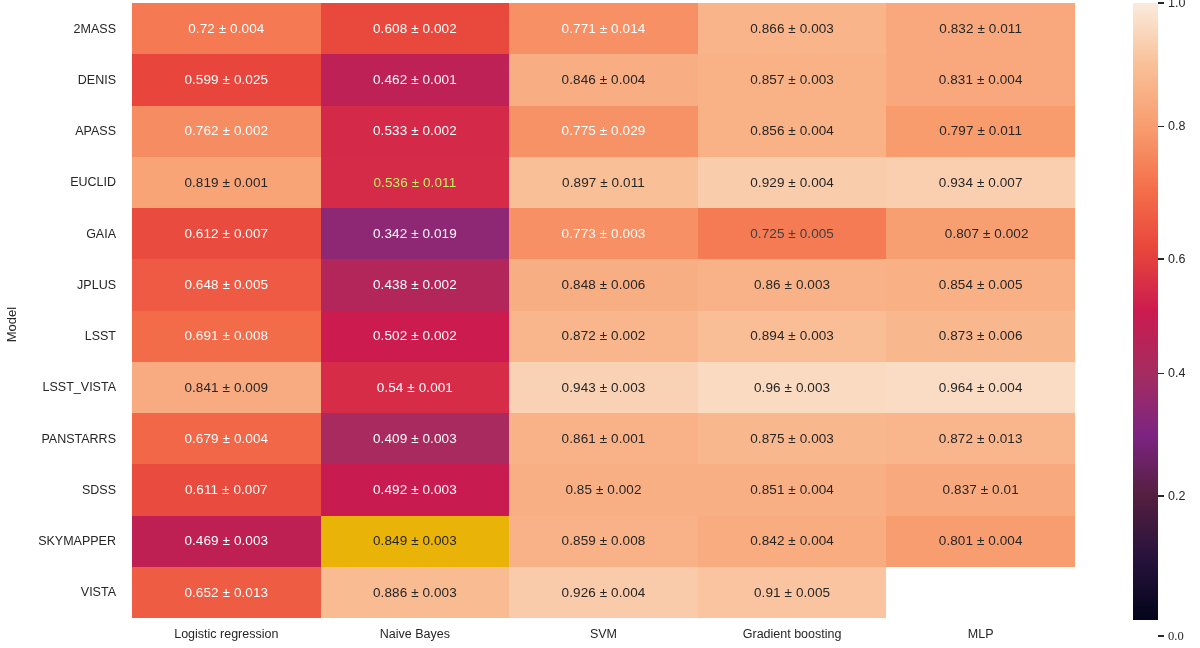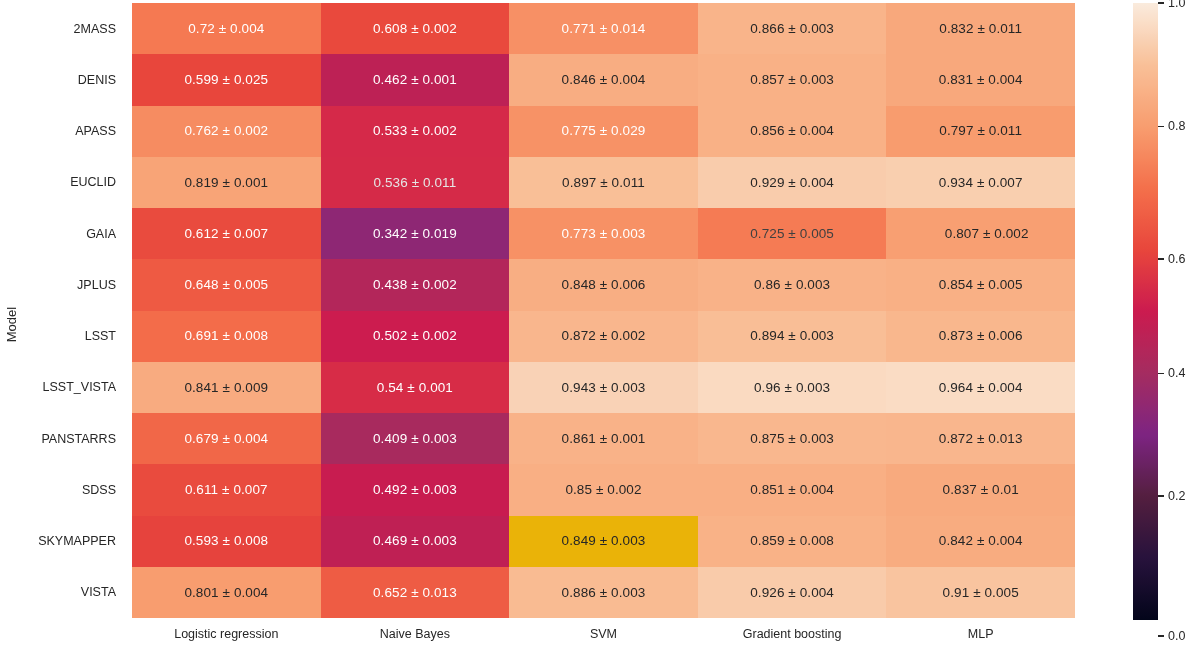--- a/index.html
+++ b/index.html
@@ -167,21 +167,21 @@
       <div class="cell" style="background: rgb(189, 33, 85); color: rgb(255, 255, 255);">0.462 ± 0.001</div>
       <div class="cell" style="background: rgb(248, 173, 130); color: rgb(38, 38, 38);">0.846 ± 0.004</div>
       <div class="cell" style="background: rgb(249, 177, 134); color: rgb(38, 38, 38);">0.857 ± 0.003</div>
       <div class="cell" style="background: rgb(248, 168, 124); color: rgb(38, 38, 38);">0.831 ± 0.004</div>
       <div class="cell" style="background: rgb(246, 140, 97); color: rgb(255, 255, 255);">0.762 ± 0.002</div>
       <div class="cell" style="background: rgb(213, 41, 73); color: rgb(255, 255, 255);">0.533 ± 0.002</div>
       <div class="cell" style="background: rgb(247, 146, 102); color: rgb(255, 255, 255);">0.775 ± 0.029</div>
       <div class="cell" style="background: rgb(249, 177, 134); color: rgb(38, 38, 38);">0.856 ± 0.004</div>
       <div class="cell" style="background: rgb(248, 156, 110); color: rgb(38, 38, 38);">0.797 ± 0.011</div>
       <div class="cell" style="background: rgb(248, 164, 119); color: rgb(38, 38, 38);">0.819 ± 0.001</div>
-      <div class="cell" style="background: rgb(213, 42, 72); color: #e5e5e5; text-align: right;">0.536 ± 0.011</div>
+      <div class="cell" style="background: rgb(213, 42, 72); color: #bef264; text-align: right;">0.536 ± 0.011</div>
       <div class="cell" style="background: rgb(249, 191, 151); color: rgb(38, 38, 38);">0.897 ± 0.011</div>
       <div class="cell" style="background: rgb(249, 204, 172); color: rgb(38, 38, 38);">0.929 ± 0.004</div>
       <div class="cell" style="background: rgb(249, 207, 175); color: rgb(38, 38, 38);">0.934 ± 0.007</div>
       <div class="cell" style="background: rgb(233, 75, 62); color: rgb(255, 255, 255);">0.612 ± 0.007</div>
       <div class="cell" style="background: rgb(142, 39, 116); color: rgb(255, 255, 255);">0.342 ± 0.019</div>
       <div class="cell" style="background: rgb(247, 145, 101); color: rgb(255, 255, 255);">0.773 ± 0.003</div>
       <div class="cell" style="background: rgb(245, 123, 84); color: #404040;">0.725 ± 0.005</div>
       <div class="cell" style="background: rgb(248, 159, 114); color: rgb(38, 38, 38); padding-left: 12px;">0.807 ± 0.002</div>
       <div class="cell" style="background: rgb(238, 90, 67); color: rgb(255, 255, 255);">0.648 ± 0.005</div>
       <div class="cell" style="background: rgb(179, 38, 90); color: rgb(255, 255, 255);">0.438 ± 0.002</div>
@@ -201,21 +201,20 @@
       <div class="cell" style="background: rgb(241, 103, 72); color: rgb(255, 255, 255);">0.679 ± 0.004</div>
       <div class="cell" style="background: rgb(168, 42, 94); color: rgb(255, 255, 255);">0.409 ± 0.003</div>
       <div class="cell" style="background: rgb(249, 178, 136); color: rgb(38, 38, 38);">0.861 ± 0.001</div>
       <div class="cell" style="background: rgb(249, 183, 142); color: rgb(38, 38, 38);">0.875 ± 0.003</div>
       <div class="cell" style="background: rgb(249, 182, 141); color: rgb(38, 38, 38);">0.872 ± 0.013</div>
       <div class="cell" style="background: rgb(233, 75, 62); color: rgb(255, 255, 255);">0.611 ± 0.007</div>
       <div class="cell" style="background: rgb(200, 28, 80); color: rgb(255, 255, 255);">0.492 ± 0.003</div>
       <div class="cell" style="background: rgb(249, 175, 132); color: rgb(38, 38, 38);">0.85 ± 0.002</div>
       <div class="cell" style="background: rgb(249, 175, 132); color: rgb(38, 38, 38);">0.851 ± 0.004</div>
       <div class="cell" style="background: rgb(248, 170, 126); color: rgb(38, 38, 38);">0.837 ± 0.01</div>
-      <div class="cell" style="background: rgb(230, 67, 61); color: rgb(255, 255, 255);">0.593 ± 0.008</div>
       <div class="cell" style="background: rgb(191, 32, 84); color: rgb(255, 255, 255);">0.469 ± 0.003</div>
       <div class="cell" style="background: #eab308; color: rgb(38, 38, 38);">0.849 ± 0.003</div>
       <div class="cell" style="background: rgb(249, 178, 135); color: rgb(38, 38, 38);">0.859 ± 0.008</div>
       <div class="cell" style="background: rgb(248, 172, 128); color: rgb(38, 38, 38);">0.842 ± 0.004</div>
       <div class="cell" style="background: rgb(248, 157, 111); color: rgb(38, 38, 38);">0.801 ± 0.004</div>
       <div class="cell" style="background: rgb(238, 92, 68); color: rgb(255, 255, 255);">0.652 ± 0.013</div>
       <div class="cell" style="background: rgb(249, 187, 146); color: rgb(38, 38, 38);">0.886 ± 0.003</div>
       <div class="cell" style="background: rgb(249, 203, 170); color: rgb(38, 38, 38);">0.926 ± 0.004</div>
       <div class="cell" style="background: rgb(249, 196, 159); color: rgb(38, 38, 38);">0.91 ± 0.005</div>
     </div>
@@ -225,21 +224,21 @@
       <div class="xtick">Naive Bayes</div>
       <div class="xtick">SVM</div>
       <div class="xtick">Gradient boosting</div>
       <div class="xtick">MLP</div>
     </div>
 
   <div id="cbar">
     <div id="cbar-gradient" style="background: linear-gradient(rgb(250, 235, 221) 0%, rgb(250, 232, 216) 0.78%, rgb(250, 228, 210) 1.56%, rgb(250, 225, 205) 2.34%, rgb(250, 222, 199) 3.13%, rgb(250, 218, 194) 3.91%, rgb(250, 215, 189) 4.69%, rgb(249, 211, 183) 5.47%, rgb(249, 208, 178) 6.25%, rgb(249, 205, 172) 7.03%, rgb(249, 201, 167) 7.81%, rgb(249, 198, 162) 8.59%, rgb(249, 195, 156) 9.38%, rgb(249, 191, 151) 10.16%, rgb(249, 189, 148) 10.94%, rgb(249, 186, 145) 11.72%, rgb(249, 183, 142) 12.5%, rgb(249, 181, 139) 13.28%, rgb(249, 178, 135) 14.06%, rgb(249, 175, 132) 14.84%, rgb(248, 172, 129) 15.63%, rgb(248, 170, 126) 16.41%, rgb(248, 167, 123) 17.19%, rgb(248, 164, 119) 17.97%, rgb(248, 161, 116) 18.75%, rgb(248, 159, 113) 19.53%, rgb(248, 156, 110) 20.31%, rgb(248, 152, 107) 21.09%, rgb(247, 149, 104) 21.88%, rgb(247, 145, 101) 22.66%, rgb(247, 142, 99) 23.44%, rgb(246, 138, 96) 24.22%, rgb(246, 135, 93) 25%, rgb(246, 131, 90) 25.78%, rgb(245, 127, 87) 26.56%, rgb(245, 124, 85) 27.34%, rgb(245, 120, 82) 28.13%, rgb(244, 117, 79) 28.91%, rgb(244, 113, 76) 29.69%, rgb(243, 110, 74) 30.47%, rgb(243, 107, 73) 31.25%, rgb(242, 103, 72) 32.03%, rgb(241, 100, 71) 32.81%, rgb(240, 97, 70) 33.59%, rgb(239, 94, 68) 34.38%, rgb(238, 90, 67) 35.16%, rgb(237, 87, 66) 35.94%, rgb(236, 84, 65) 36.72%, rgb(235, 81, 64) 37.5%, rgb(234, 77, 63) 38.28%, rgb(233, 74, 61) 39.06%, rgb(232, 71, 60) 39.84%, rgb(230, 67, 61) 40.63%, rgb(228, 64, 63) 41.41%, rgb(226, 61, 64) 42.19%, rgb(223, 57, 66) 42.97%, rgb(221, 54, 67) 43.75%, rgb(219, 51, 69) 44.53%, rgb(217, 47, 70) 45.31%, rgb(214, 44, 72) 46.09%, rgb(212, 40, 73) 46.88%, rgb(210, 37, 75) 47.66%, rgb(208, 34, 76) 48.44%, rgb(205, 30, 78) 49.22%, rgb(203, 27, 79) 50%, rgb(200, 28, 80) 50.78%, rgb(197, 30, 82) 51.56%, rgb(194, 31, 83) 52.34%, rgb(191, 32, 84) 53.13%, rgb(188, 34, 86) 53.91%, rgb(185, 35, 87) 54.69%, rgb(182, 36, 88) 55.47%, rgb(179, 38, 90) 56.25%, rgb(176, 39, 91) 57.03%, rgb(173, 40, 92) 57.81%, rgb(170, 42, 94) 58.59%, rgb(167, 43, 95) 59.38%, rgb(164, 44, 97) 60.16%, rgb(161, 43, 99) 60.94%, rgb(158, 43, 102) 61.72%, rgb(155, 42, 105) 62.5%, rgb(152, 41, 107) 63.28%, rgb(149, 41, 110) 64.06%, rgb(146, 40, 112) 64.84%, rgb(143, 40, 115) 65.63%, rgb(139, 39, 118) 66.41%, rgb(136, 38, 120) 67.19%, rgb(133, 38, 123) 67.97%, rgb(130, 37, 126) 68.75%, rgb(127, 36, 128) 69.53%, rgb(124, 36, 128) 70.31%, rgb(121, 35, 123) 71.09%, rgb(117, 35, 117) 71.88%, rgb(114, 35, 112) 72.66%, rgb(111, 34, 107) 73.44%, rgb(108, 34, 102) 74.22%, rgb(105, 34, 97) 75%, rgb(101, 33, 91) 75.78%, rgb(98, 33, 86) 76.56%, rgb(95, 32, 81) 77.34%, rgb(92, 32, 76) 78.13%, rgb(88, 32, 70) 78.91%, rgb(85, 31, 65) 79.69%, rgb(82, 30, 63) 80.47%, rgb(78, 29, 63) 81.25%, rgb(75, 28, 62) 82.03%, rgb(71, 27, 62) 82.81%, rgb(68, 26, 62) 83.59%, rgb(64, 25, 62) 84.38%, rgb(61, 24, 61) 85.16%, rgb(57, 23, 61) 85.94%, rgb(54, 22, 61) 86.72%, rgb(50, 21, 61) 87.5%, rgb(47, 20, 61) 88.28%, rgb(43, 19, 60) 89.06%, rgb(40, 18, 60) 89.84%, rgb(37, 17, 58) 90.63%, rgb(34, 16, 55) 91.41%, rgb(31, 15, 53) 92.19%, rgb(28, 14, 50) 92.97%, rgb(26, 13, 47) 93.75%, rgb(23, 12, 45) 94.53%, rgb(20, 11, 42) 95.31%, rgb(17, 10, 39) 96.09%, rgb(14, 9, 37) 96.88%, rgb(11, 8, 34) 97.66%, rgb(9, 7, 31) 98.44%, rgb(6, 6, 29) 99.22%, rgb(3, 5, 26) 100%);"></div>
   </div>
   <div id="cbar-ticks">
-      <div class="cbtick" style="top: 633px;">
+      <div class="cbtick" style="top: 633px; font-family: Liberation Serif, serif;">
         <div class="dash"></div>
         <div class="lbl">0.0</div>
       </div>
       <div class="cbtick" style="top: 493px;">
         <div class="dash"></div>
         <div class="lbl">0.2</div>
       </div>
       <div class="cbtick" style="top: 370.2px;">
         <div class="dash"></div>
         <div class="lbl">0.4</div>

